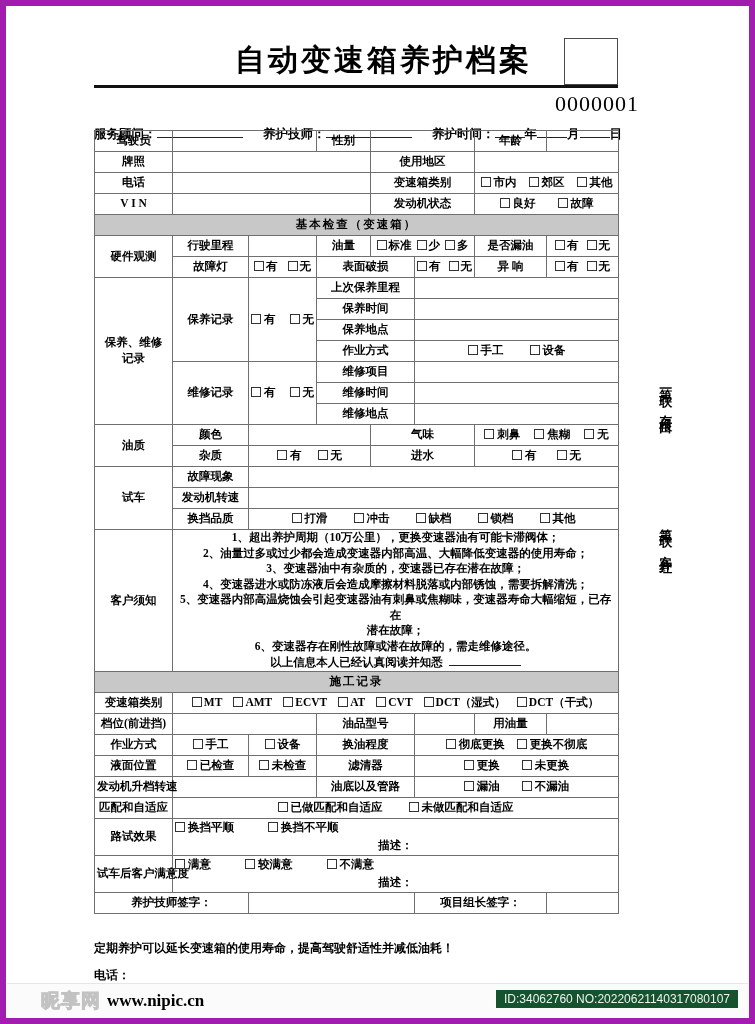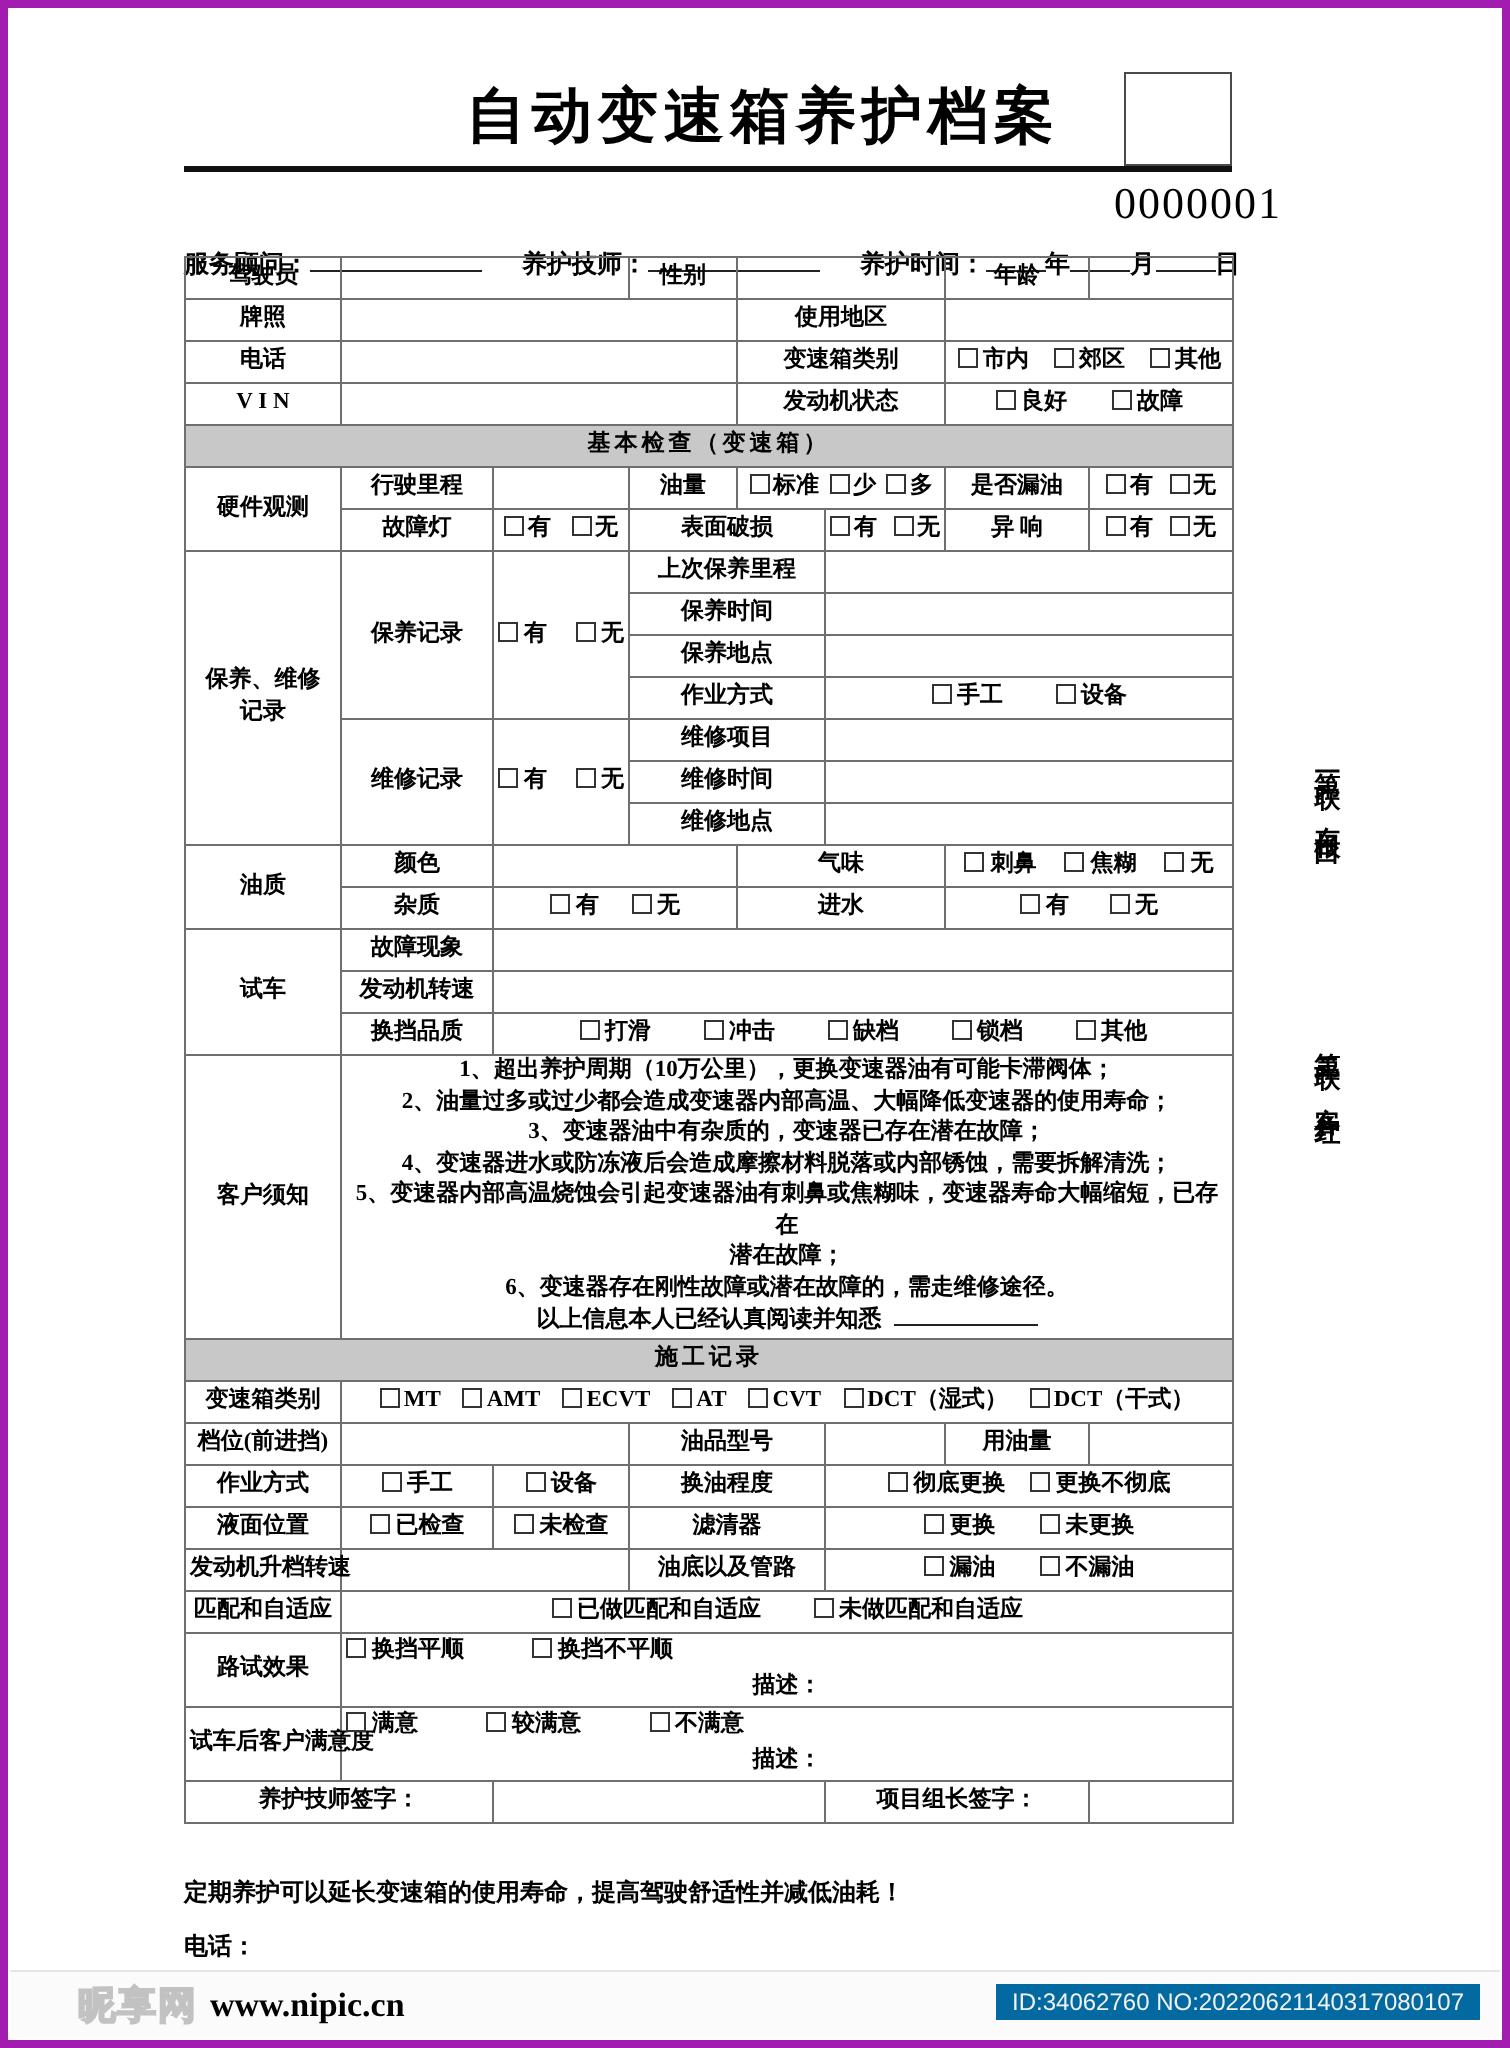--- a/index.html
+++ b/index.html
@@ -8,21 +8,21 @@
   }
   body {
     width: 755px; height: 1024px;
     position: relative;
     font-family: "Liberation Serif", "DejaVu Serif", serif;
     color: #000;
     overflow: hidden;
   }
   .page {
     position: absolute; inset: 0;
-    border: 4px solid #a21caf;
+    border: 6px solid #a21caf;
     box-sizing: border-box;
   }
 
   
   .title-wrap {
     position: absolute; left: 0; top: 34px; width: 755px;
     text-align: center;
   }
   .doc-title {
     font-size: 30px; font-weight: bold; letter-spacing: 3px;
@@ -147,21 +147,21 @@
     margin-left: 20px;
   }
   .wm-url {
     position: absolute; left: 100px; top: 7px;
     font-size: 17px; font-weight: bold;
     color: #000000;
     font-family: "Liberation Serif", serif;
   }
   .wm-id {
     position: absolute; right: 10px; top: 6px;
-    background: #0369a1; color: #f2f2f2;
+    background: #14532d; color: #f2f2f2;
     font-size: 12px; padding: 2px 8px;
     font-family: "Liberation Sans", sans-serif;
   }
 </style>
 </head>
 <body>
 
 <div class="page">
 
   <div class="title-wrap">

